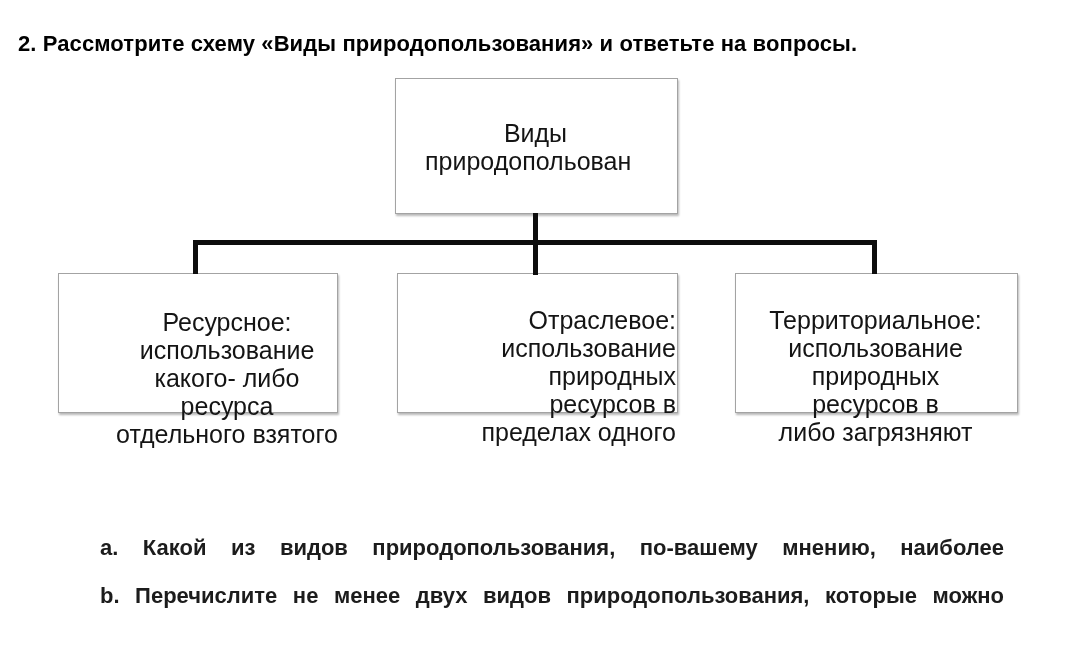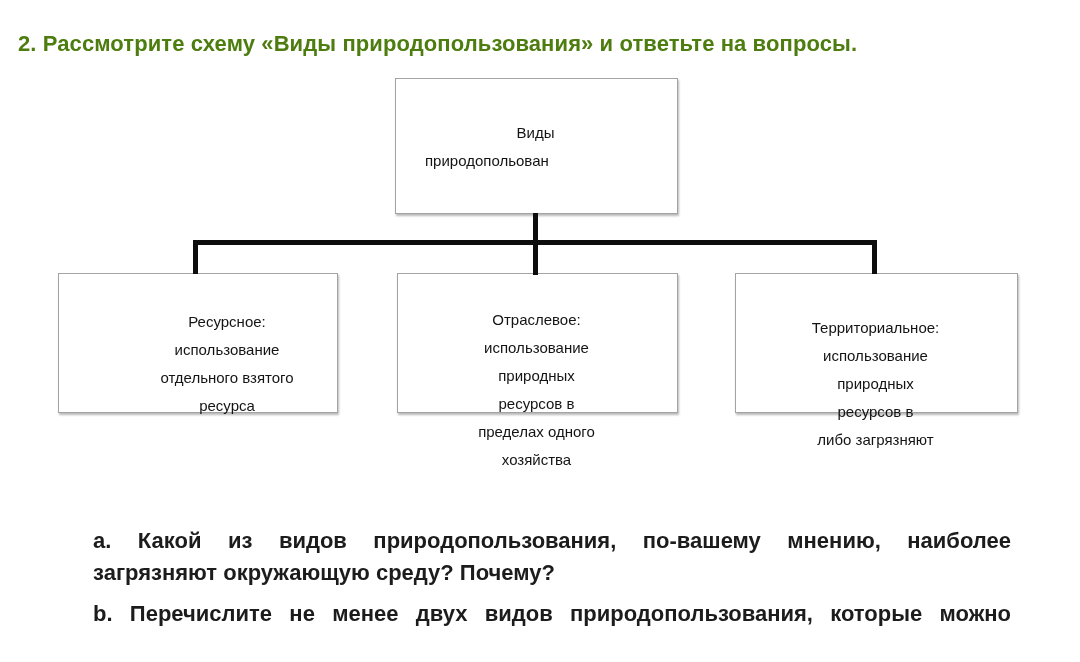--- a/index.html
+++ b/index.html
@@ -15,21 +15,21 @@
     font-family: "Liberation Sans", sans-serif;
     color: #1c1c1c;
     overflow: hidden;
   }
   .title {
     position: absolute;
     left: 18px;
     top: 31px;
     font-size: 22px;
     font-weight: 600;
-    color: #4d7c0f;
+    color: #000000;
     white-space: nowrap;
     letter-spacing: 0.1px;
   }
   
   .box {
     position: absolute;
     background: #ffffff;
     border: 1px solid #a3a3a3;
     box-shadow: 1px 2px 2px rgba(0,0,0,0.28);
     z-index: 1;
@@ -42,45 +42,45 @@
   
   .conn { position: absolute; background: #0d0d0d; z-index: 2; }
   .conn-h  { left: 193px; top: 240px; width: 684px; height: 5px; }
   .conn-vc { left: 533px; top: 213px; width: 5px;  height: 62px; }
   .conn-vl { left: 193px; top: 240px; width: 5px;  height: 34px; }
   .conn-vr { left: 872px; top: 240px; width: 5px;  height: 34px; }
 
   
   .boxtext {
     position: absolute;
-    font-size: 15px;
+    font-size: 25px;
     line-height: 28px;
     color: #141414;
     text-align: center;
     z-index: 3;
   }
   .root-text { left: 395px; top: 119px; width: 281px; text-align: left; }
   .root-text .line-centered { text-align: center; }
   .root-text .line-left { padding-left: 30px; }
   .t-left  { left: 58px;  top: 308px; width: 300px; padding-left: 19px; }
-  .t-mid   { left: 397px; top: 306px; width: 279px; }
-  .t-right { left: 735px; top: 306px; width: 281px; margin-top: 8px; }
+  .t-mid   { left: 397px; top: 306px; width: 279px; text-align: right; }
+  .t-right { left: 735px; top: 306px; width: 281px; }
 
   
   .questions {
     position: absolute;
     left: 84px;
     top: 516px;
     width: 936px;
     font-size: 22px;
     line-height: 32px;
     font-weight: 600;
     color: #1c1c1c;
   }
-  .q { margin: 9px; }
+  .q { margin: 16px; }
   .q + .q { margin-top: 3px; }
   .qline-full { text-align: justify; text-align-last: justify; }
   .qline-last { text-align: left; }
 </style>
 </head>
 <body>
 
 <div class="canvas">
 
   <div class="title">2. Рассмотрите схему «Виды природопользования» и ответьте на вопросы.</div>
@@ -93,46 +93,45 @@
   <div class="box root-box"></div>
   <div class="boxtext root-text">
     <div class="line-centered">Виды</div>
     <div class="line-left">природопольован</div>
   </div>
 
   <div class="box b-left"></div>
   <div class="boxtext t-left">
     <div>Ресурсное:</div>
     <div>использование</div>
+    <div>какого- либо</div>
+    <div>ресурса</div>
     <div>отдельного взятого</div>
-    <div>ресурса</div>
   </div>
 
   <div class="box b-mid"></div>
   <div class="boxtext t-mid">
     <div>Отраслевое:</div>
     <div>использование</div>
     <div>природных</div>
     <div>ресурсов в</div>
     <div>пределах одного</div>
-    <div>хозяйства</div>
   </div>
 
   <div class="box b-right"></div>
   <div class="boxtext t-right">
     <div>Территориальное:</div>
     <div>использование</div>
     <div>природных</div>
     <div>ресурсов в</div>
     <div>либо загрязняют</div>
   </div>
 
   <div class="questions">
     <p class="q">
       <span class="qline-full" style="display:block">a. Какой из видов природопользования, по-вашему мнению, наиболее</span>
-      <span class="qline-last" style="display:block">загрязняют окружающую среду? Почему?</span>
     </p>
     <p class="q">
       <span class="qline-full" style="display:block">b. Перечислите не менее двух видов природопользования, которые можно</span>
     </p>
   </div>
 
 </div>
 
 </body></html>

